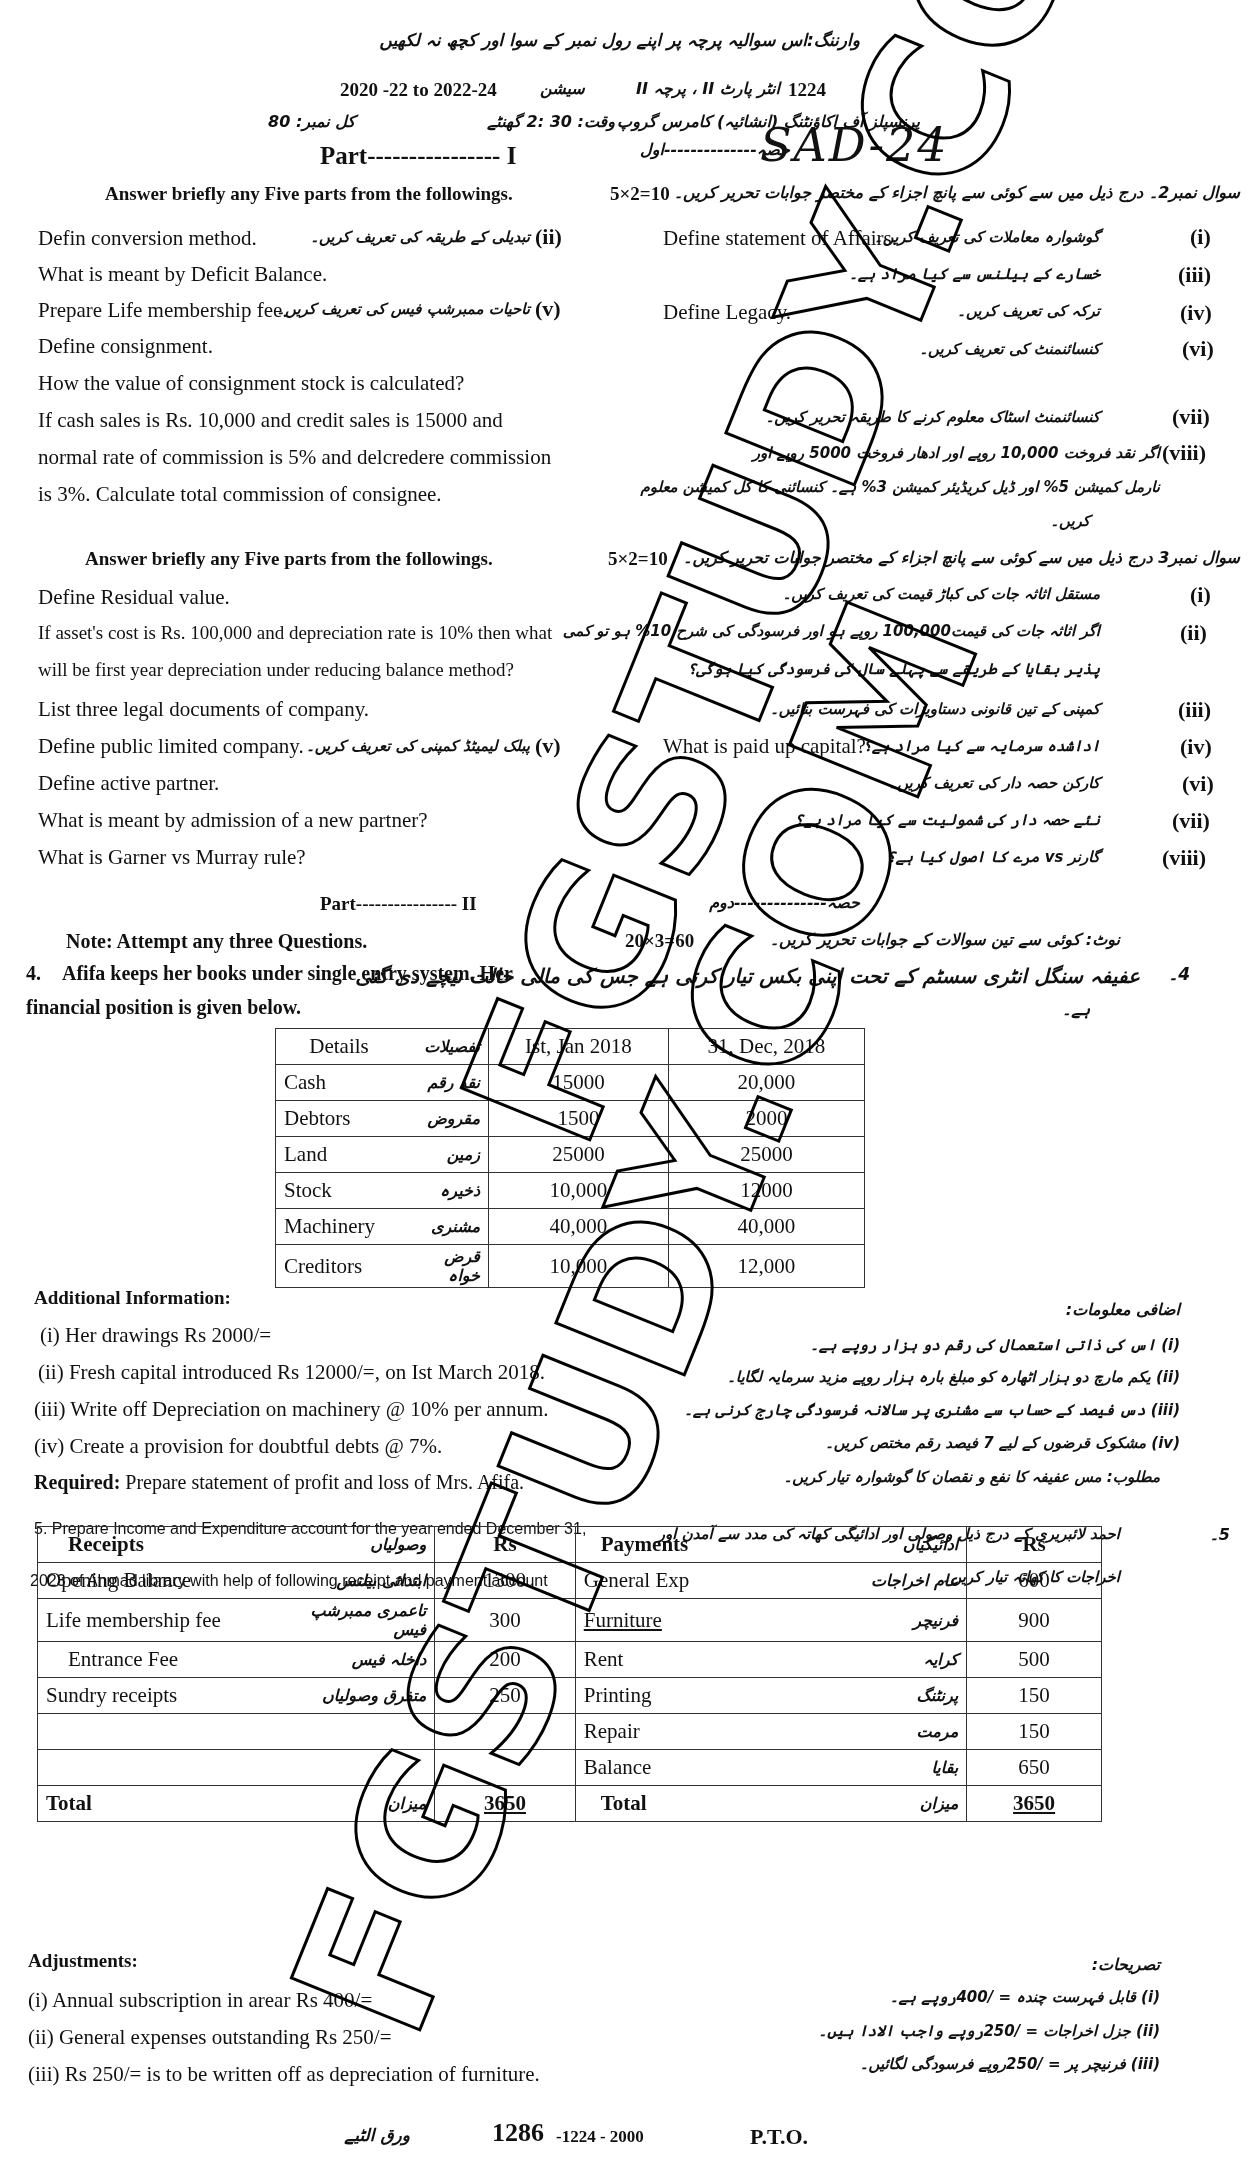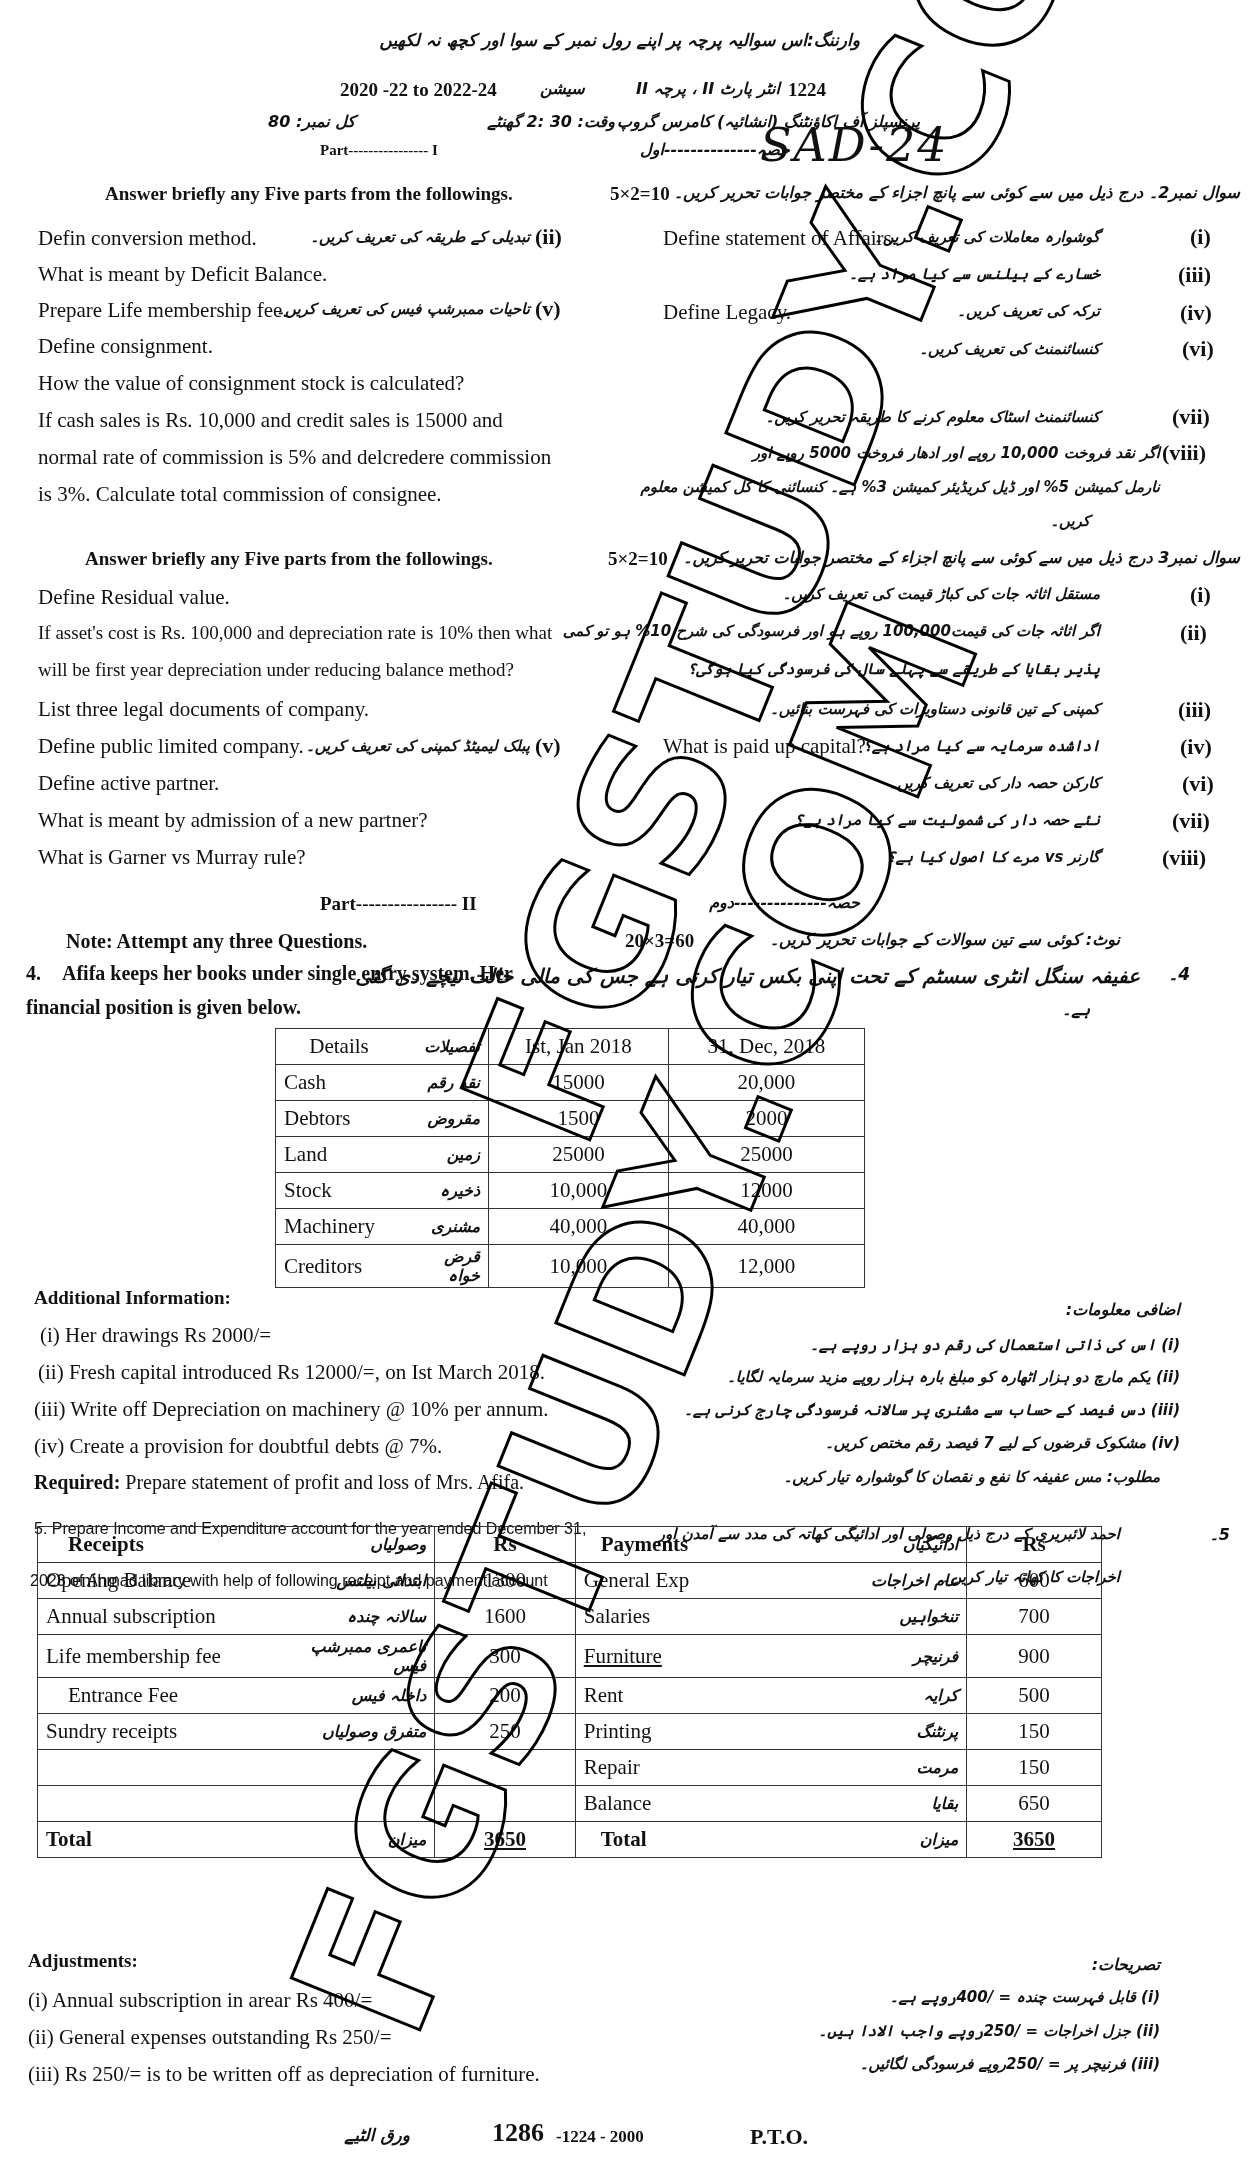--- a/index.html
+++ b/index.html
@@ -24,21 +24,21 @@
 
 <div class="abs ur" style="left:420px;top:30px;width:440px;font-size:17px;text-align:center;">وارننگ:اس سوالیہ پرچہ پر اپنے رول نمبر کے سوا اور کچھ نہ لکھیں</div>
 <div class="abs b" style="left:340px;top:79px;font-size:19px;">2020 -22 to 2022-24</div>
 <div class="abs ur" style="left:540px;top:79px;font-size:16px;">سیشن</div>
 <div class="abs ur" style="left:625px;top:79px;font-size:16px;width:155px;text-align:right;">انٹر پارٹ II ، پرچہ II</div>
 <div class="abs b" style="left:788px;top:79px;font-size:19px;">1224</div>
 <div class="abs ur" style="left:250px;top:112px;font-size:16px;width:105px;">کل نمبر: 80</div>
 <div class="abs ur" style="left:440px;top:112px;font-size:16px;width:175px;">وقت: 30 :2 گھنٹے</div>
 <div class="abs ur" style="left:620px;top:112px;font-size:16px;width:300px;text-align:right;">پرنسپلز آف اکاؤنٹنگ (انشائیہ) کامرس گروپ</div>
 <div class="abs sig" style="left:760px;top:118px;">SAD-24</div>
-<div class="abs b" style="left:320px;top:142px;font-size:15px;">Part---------------- I</div>
+<div class="abs b" style="left:320px;top:142px;font-size:25px;">Part---------------- I</div>
 <div class="abs ur" style="left:640px;top:140px;font-size:16px;width:150px;">حصہ--------------اول</div>
 
 <div class="abs b en" style="left:105px;top:183px;font-size:19px;">Answer briefly any Five parts from the followings.</div>
 <div class="abs b" style="left:610px;top:183px;font-size:19px;">5×2=10</div>
 <div class="abs ur" style="left:740px;top:183px;width:500px;font-size:16px;text-align:right;">سوال نمبر2۔ درج ذیل میں سے کوئی سے پانچ اجزاء کے مختصر جوابات تحریر کریں۔</div>
 
 <div class="abs en" style="left:38px;top:226px;">Defin conversion method.</div>
 <div class="abs ur" style="left:300px;top:228px;width:230px;font-size:15px;">تبدیلی کے طریقہ کی تعریف کریں۔</div>
 <div class="abs roman" style="left:535px;top:224px;">(ii)</div>
 <div class="abs en" style="left:38px;top:262px;">What is meant by Deficit Balance.</div>
@@ -195,28 +195,20 @@
   </tr>
   <tr>
         <td style="border-right:none;">Opening Balance</td>
         <td class="ucell" style="border-left:none;">ابتدائی بیلنس</td>
         <td class="num">1300</td>
         <td style="border-right:none;">General Exp</td>
         <td class="ucell" style="border-left:none;">عام اخراجات</td>
         <td class="num">600</td>
       </tr>
   <tr>
-        <td style="border-right:none;">Annual subscription</td>
-        <td class="ucell" style="border-left:none;">سالانہ چندہ</td>
-        <td class="num">1600</td>
-        <td style="border-right:none;">Salaries</td>
-        <td class="ucell" style="border-left:none;">تنخواہیں</td>
-        <td class="num">700</td>
-      </tr>
-  <tr>
         <td style="border-right:none;">Life membership fee</td>
         <td class="ucell" style="border-left:none;">تاعمری ممبرشپ فیس</td>
         <td class="num">300</td>
         <td style="border-right:none;text-decoration:underline;">Furniture</td>
         <td class="ucell" style="border-left:none;">فرنیچر</td>
         <td class="num">900</td>
       </tr>
   <tr>
         <td style="border-right:none;padding-left:30px;">Entrance Fee</td>
         <td class="ucell" style="border-left:none;">داخلہ فیس</td>

